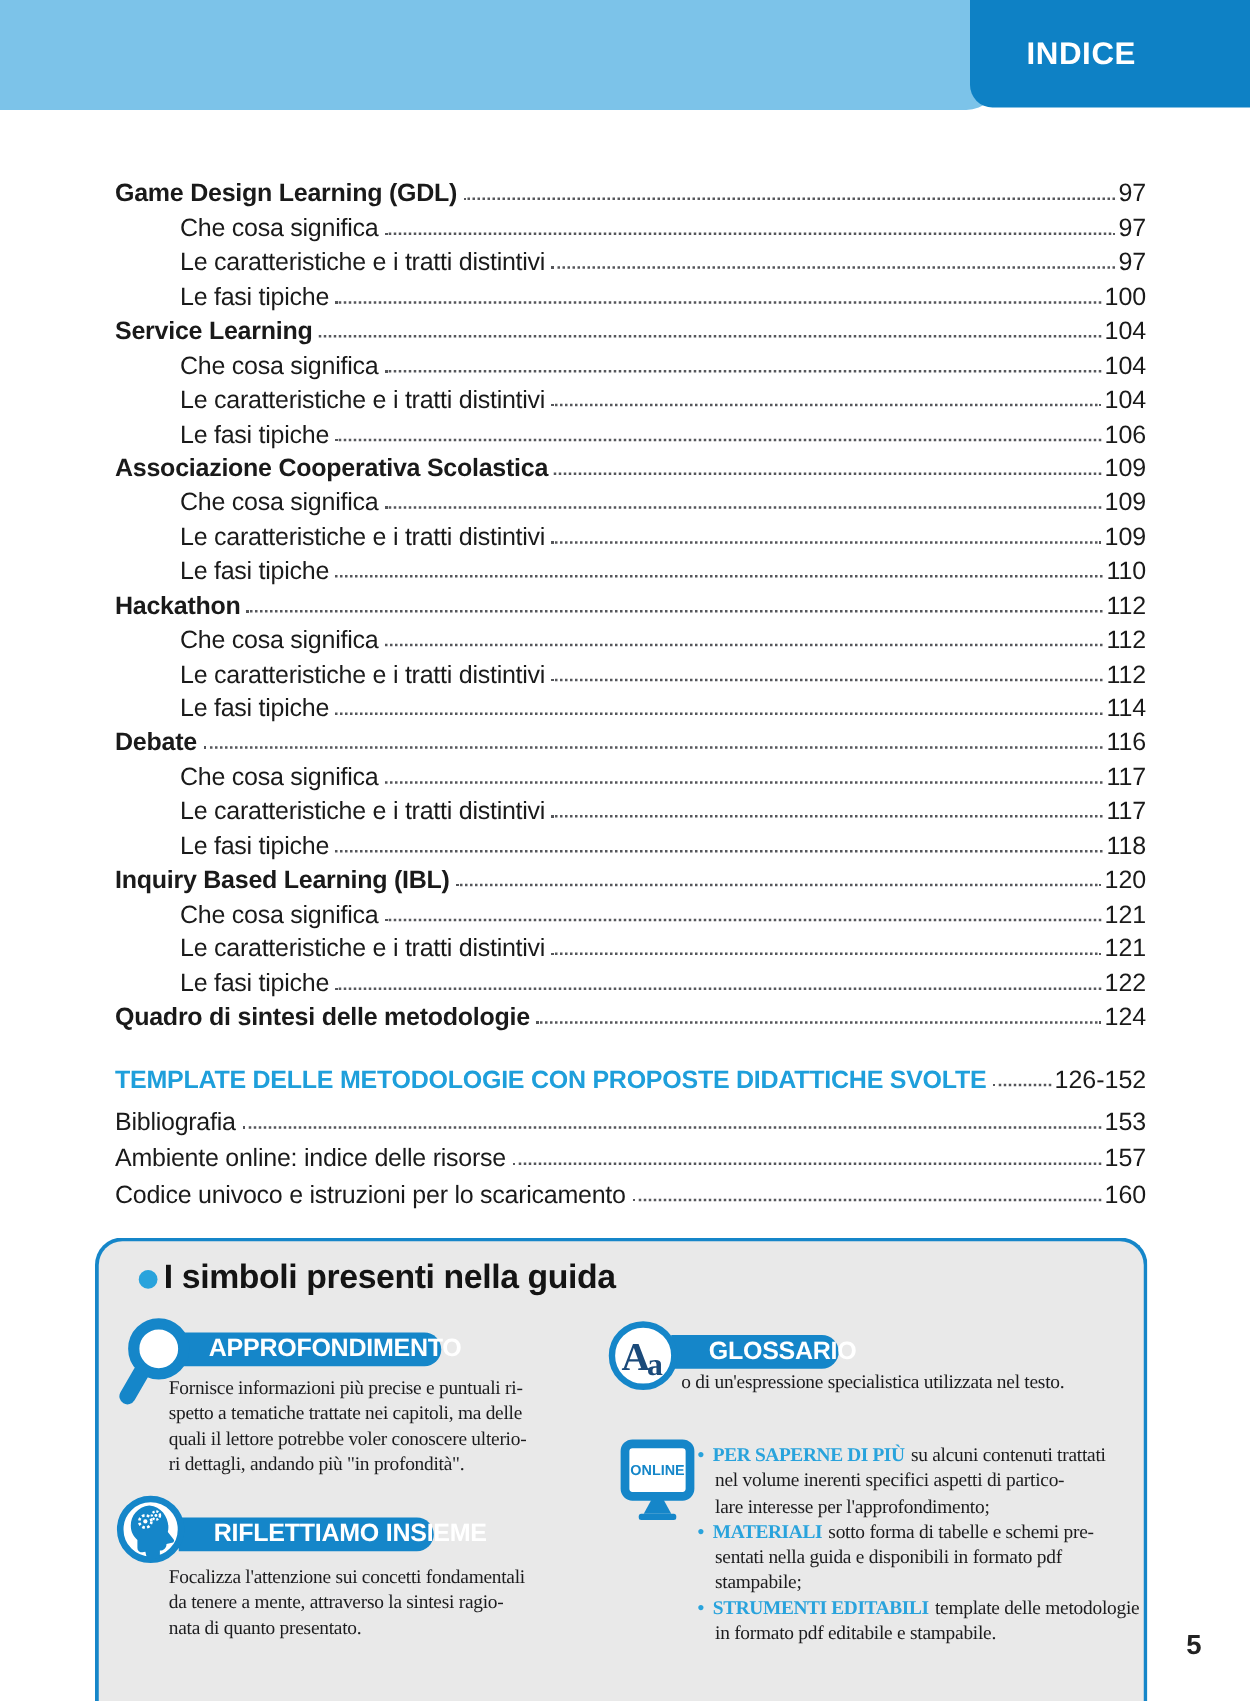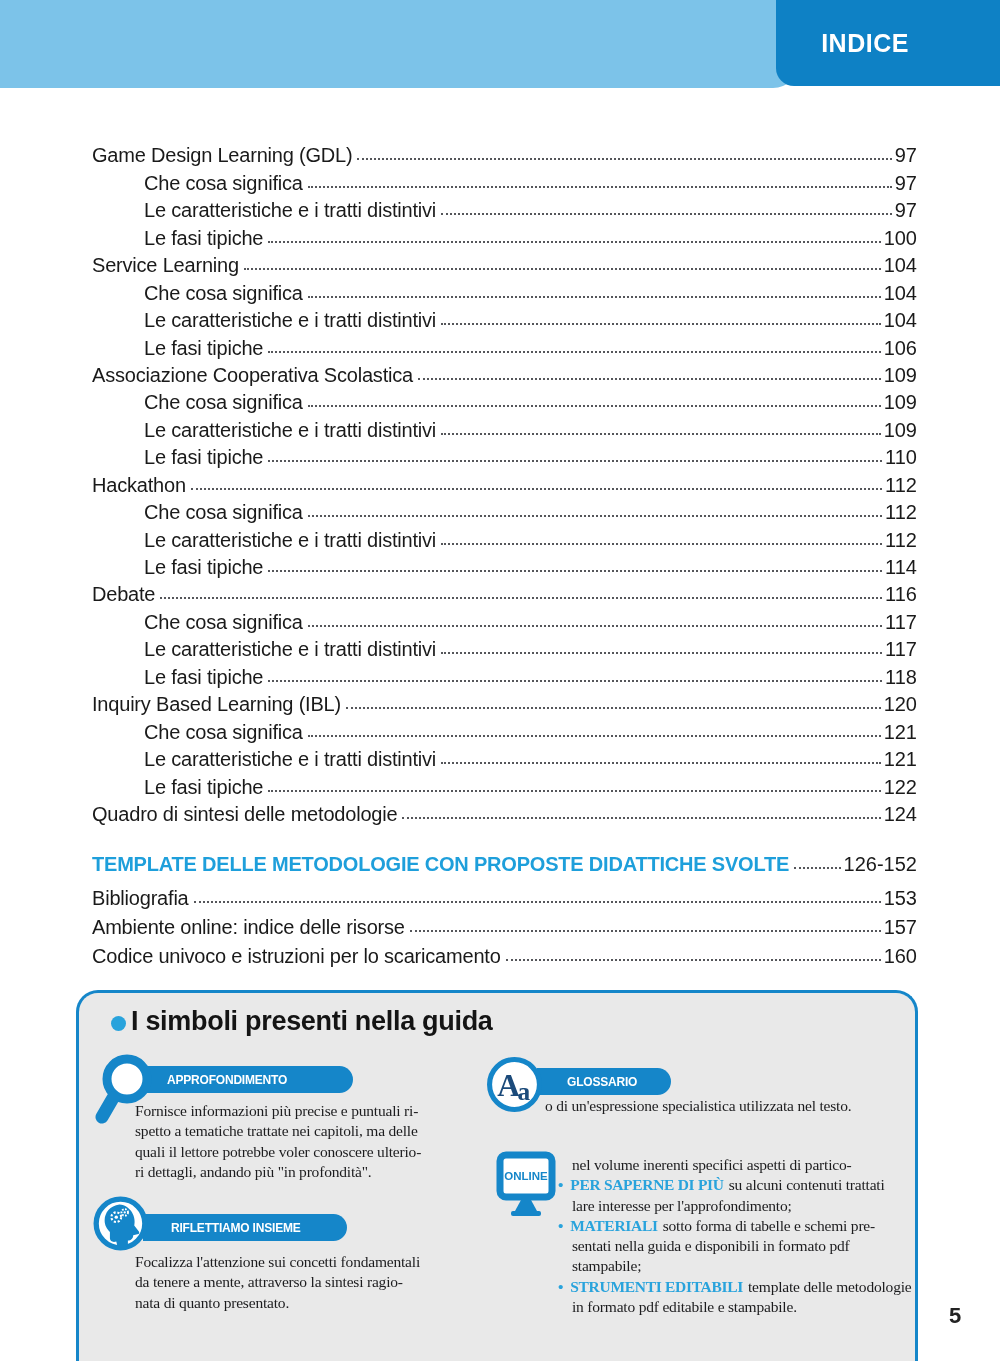--- a/index.html
+++ b/index.html
@@ -11,37 +11,37 @@
               border-bottom-right-radius:26px;}
   .band-dark{position:absolute;left:776px;top:0;width:224px;height:86px;background:#0E81C5;
              border-bottom-left-radius:18px;display:flex;align-items:center;justify-content:center;
              padding-right:46px;box-sizing:border-box;}
   .band-dark span{color:#fff;font-weight:bold;font-size:25px;letter-spacing:.5px;}
 
   
   .toc{position:absolute;left:92px;top:141px;width:825px;}
   .toc-row{display:flex;align-items:flex-end;height:27.45px;}
   .toc-label{font-size:20px;letter-spacing:-.2px;white-space:nowrap;line-height:1;padding-bottom:3px;}
-  .bold .toc-label{font-weight:normal;text-align:center;}
+  .bold .toc-label{font-weight:bold;text-align:center;}
   .indent .toc-label{padding-left:52px;}
   .leader{flex:1;border-bottom:2px dotted #55565A;margin:0 3px 8px 5px;min-width:18px;}
   .toc-page{font-size:20px;line-height:1;padding-bottom:3px;white-space:nowrap;}
   .hl-row{display:flex;align-items:flex-end;height:28px;margin-top:22px;}
   .hl-row .toc-label{font-weight:bold;color:#1E9FDB;letter-spacing:-.2px;}
   .closing .toc-row{height:29px;}
   .closing{margin-top:5px;}
 
   
   .symbox{position:absolute;left:76px;top:990px;width:842px;height:372px;box-sizing:border-box;
           background:#E9E9E9;border:3px solid #1586C9;border-bottom:none;border-radius:22px 22px 0 0;}
   .box-title{position:absolute;left:32px;top:13px;display:flex;align-items:center;gap:5px;
              font-size:27px;font-weight:bold;color:#141414;letter-spacing:-.3px;}
   .dot{width:15px;height:15px;border-radius:50%;background:#29A3DC;margin-top:3px;}
   .pill{position:absolute;height:27px;background:#1586C9;border-radius:0 14px 14px 0;
-        display:flex;align-items:center;color:#fff;font-weight:bold;font-size:12px;
+        display:flex;align-items:center;color:#fff;font-weight:bold;font-size:20px;
         letter-spacing:-.2px;white-space:nowrap;box-sizing:border-box;}
   .icon{position:absolute;}
   .para{position:absolute;font-size:15.5px;line-height:20.3px;color:#1c1c1e;letter-spacing:-.2px;}
   .tline{white-space:nowrap;font-family:Liberation Serif, serif;}
   .bullets{position:absolute;font-size:15.5px;line-height:20.3px;color:#1c1c1e;letter-spacing:-.2px;}
   .bdot{color:#29A3DC;font-weight:bold;margin-right:7px;}
   .lead{color:#29A3DC;font-weight:bold;letter-spacing:-.3px;margin-right:5px;}
   .cont{padding-left:14px;}
 
   .pageno{position:absolute;left:949px;top:1303px;font-size:22px;font-weight:bold;color:#222;}
@@ -257,22 +257,22 @@
         <div class="tline">o di un'espressione specialistica utilizzata nel testo.</div>
       </div>
 
     <svg class="icon" style="left:417px;top:158px;" width="60" height="70" viewBox="0 0 60 70">
       <rect x="4" y="4" width="52" height="42" rx="6" fill="#fff" stroke="#1586C9" stroke-width="7"></rect>
       <text x="30" y="29" text-anchor="middle" font-family="Liberation Sans, sans-serif" font-weight="bold" font-size="11.5" fill="#1586C9">ONLINE</text>
       <polygon points="25,49 35,49 41,60 19,60" fill="#1586C9"></polygon>
       <rect x="15" y="60" width="30" height="5" rx="2" fill="#1586C9"></rect>
     </svg>
     <div class="bullets" style="left:479px;top:162px;width:362px;" id="online-bullets">
+        <div class="tline"><span class="bdot">•</span><span class="lead">PER SAPERNE DI PIÙ</span>su alcuni contenuti trattati</div>
         <div class="tline cont">nel volume inerenti specifici aspetti di partico-</div>
-        <div class="tline"><span class="bdot">•</span><span class="lead">PER SAPERNE DI PIÙ</span>su alcuni contenuti trattati</div>
         <div class="tline cont">lare interesse per l'approfondimento;</div>
         <div class="tline"><span class="bdot">•</span><span class="lead">MATERIALI</span>sotto forma di tabelle e schemi pre-</div>
         <div class="tline cont">sentati nella guida e disponibili in formato pdf</div>
         <div class="tline cont">stampabile;</div>
         <div class="tline"><span class="bdot">•</span><span class="lead">STRUMENTI EDITABILI</span>template delle metodologie</div>
         <div class="tline cont">in formato pdf editabile e stampabile.</div>
       </div>
   </div>
 
   <div class="pageno">5</div>

